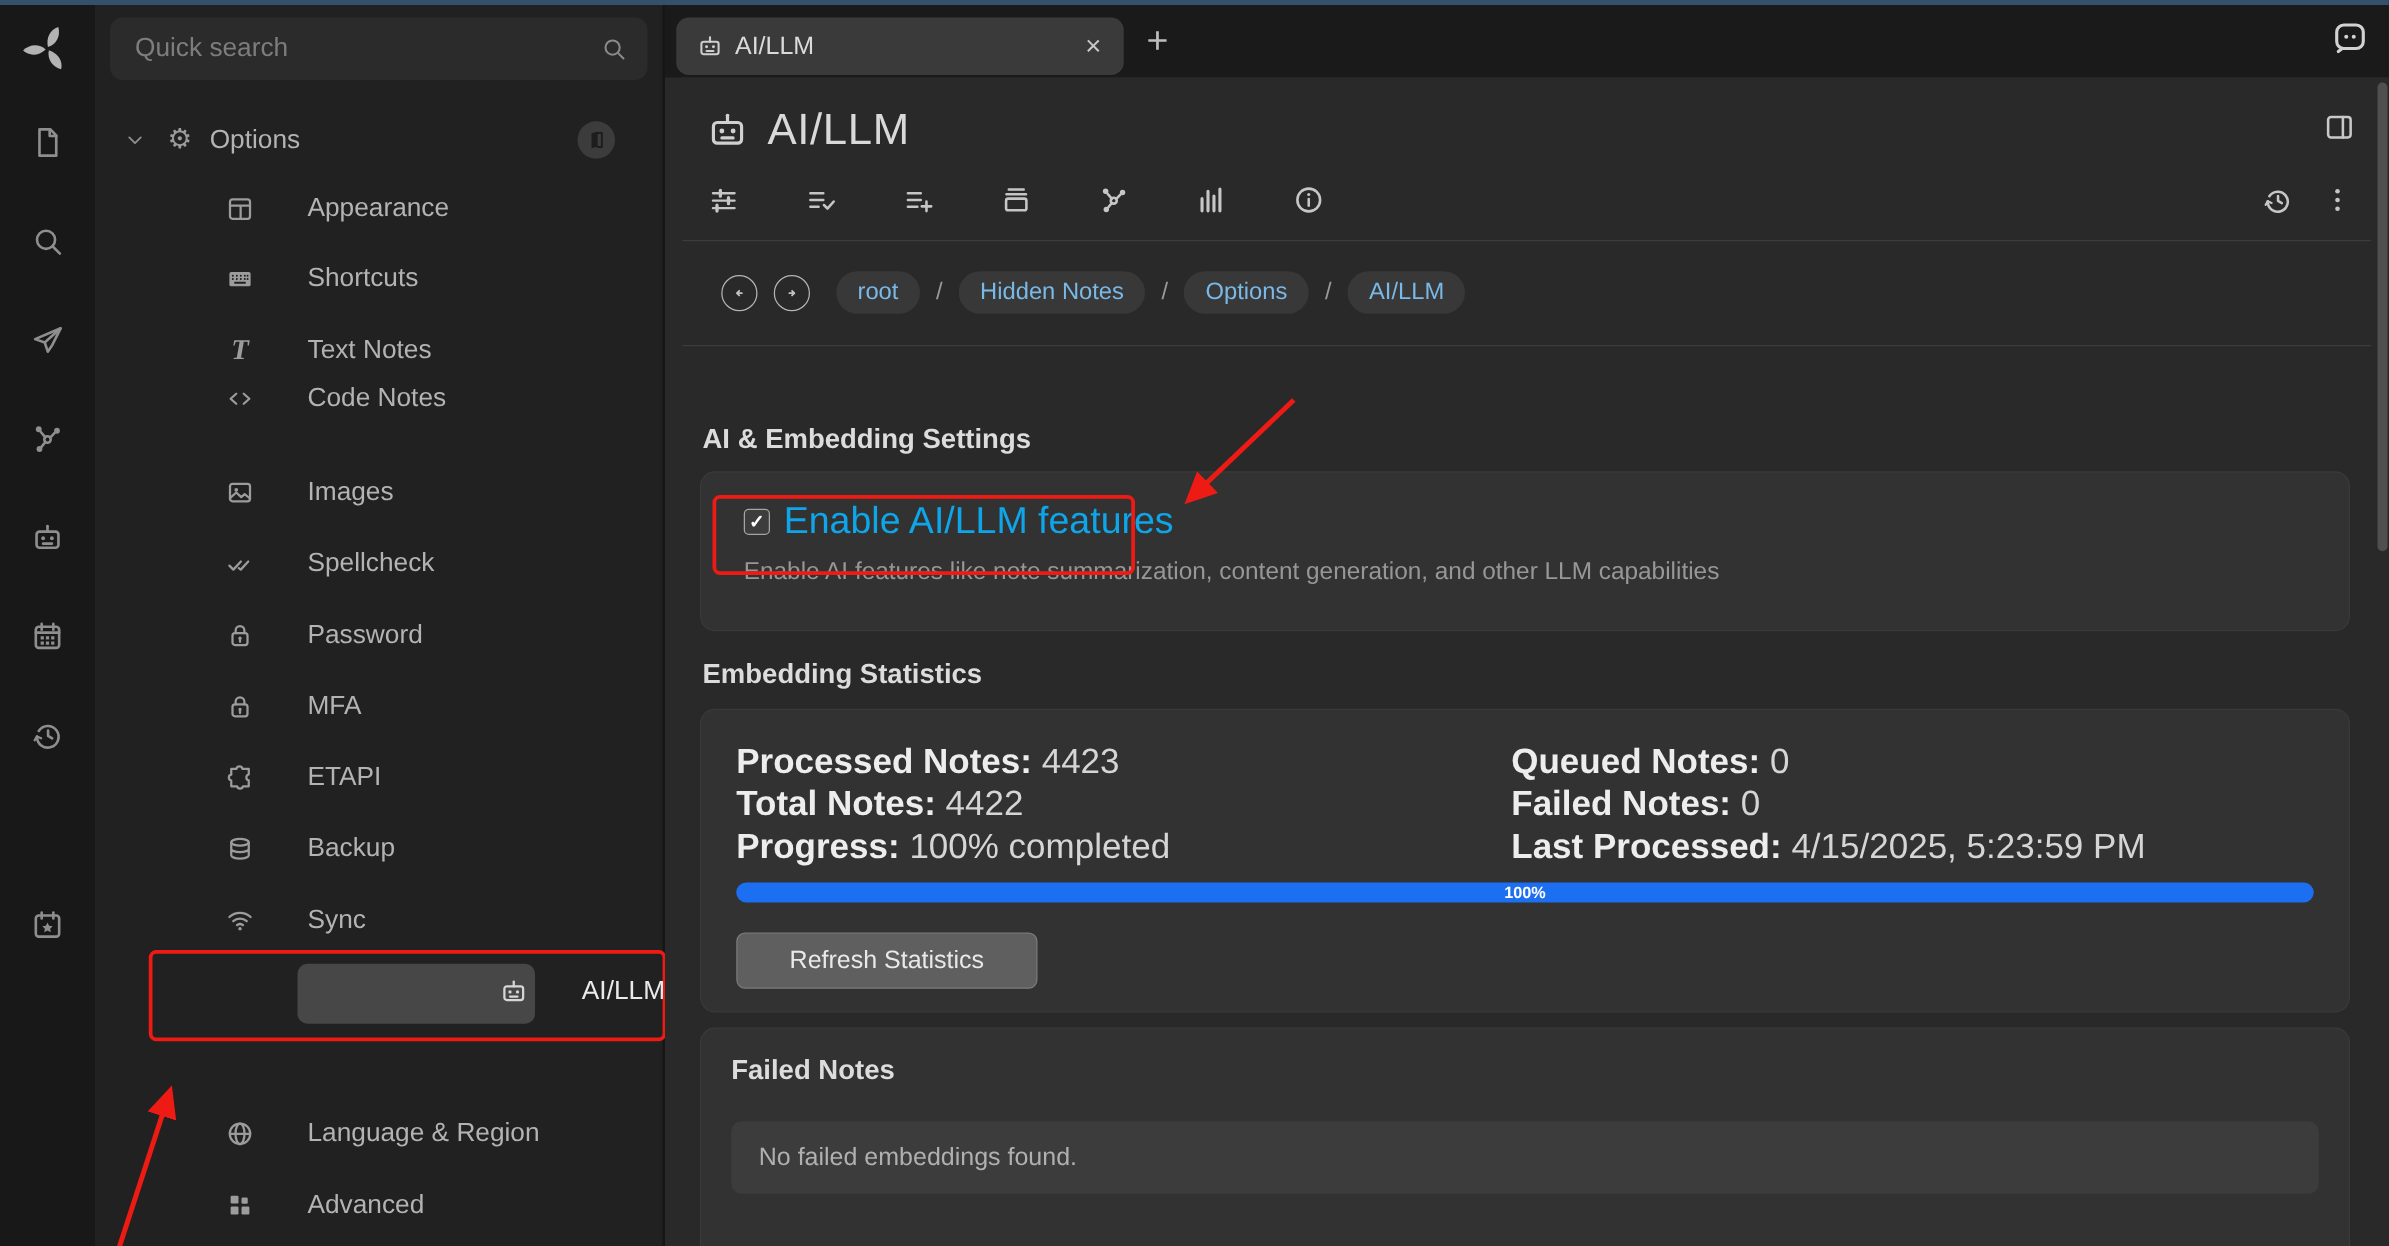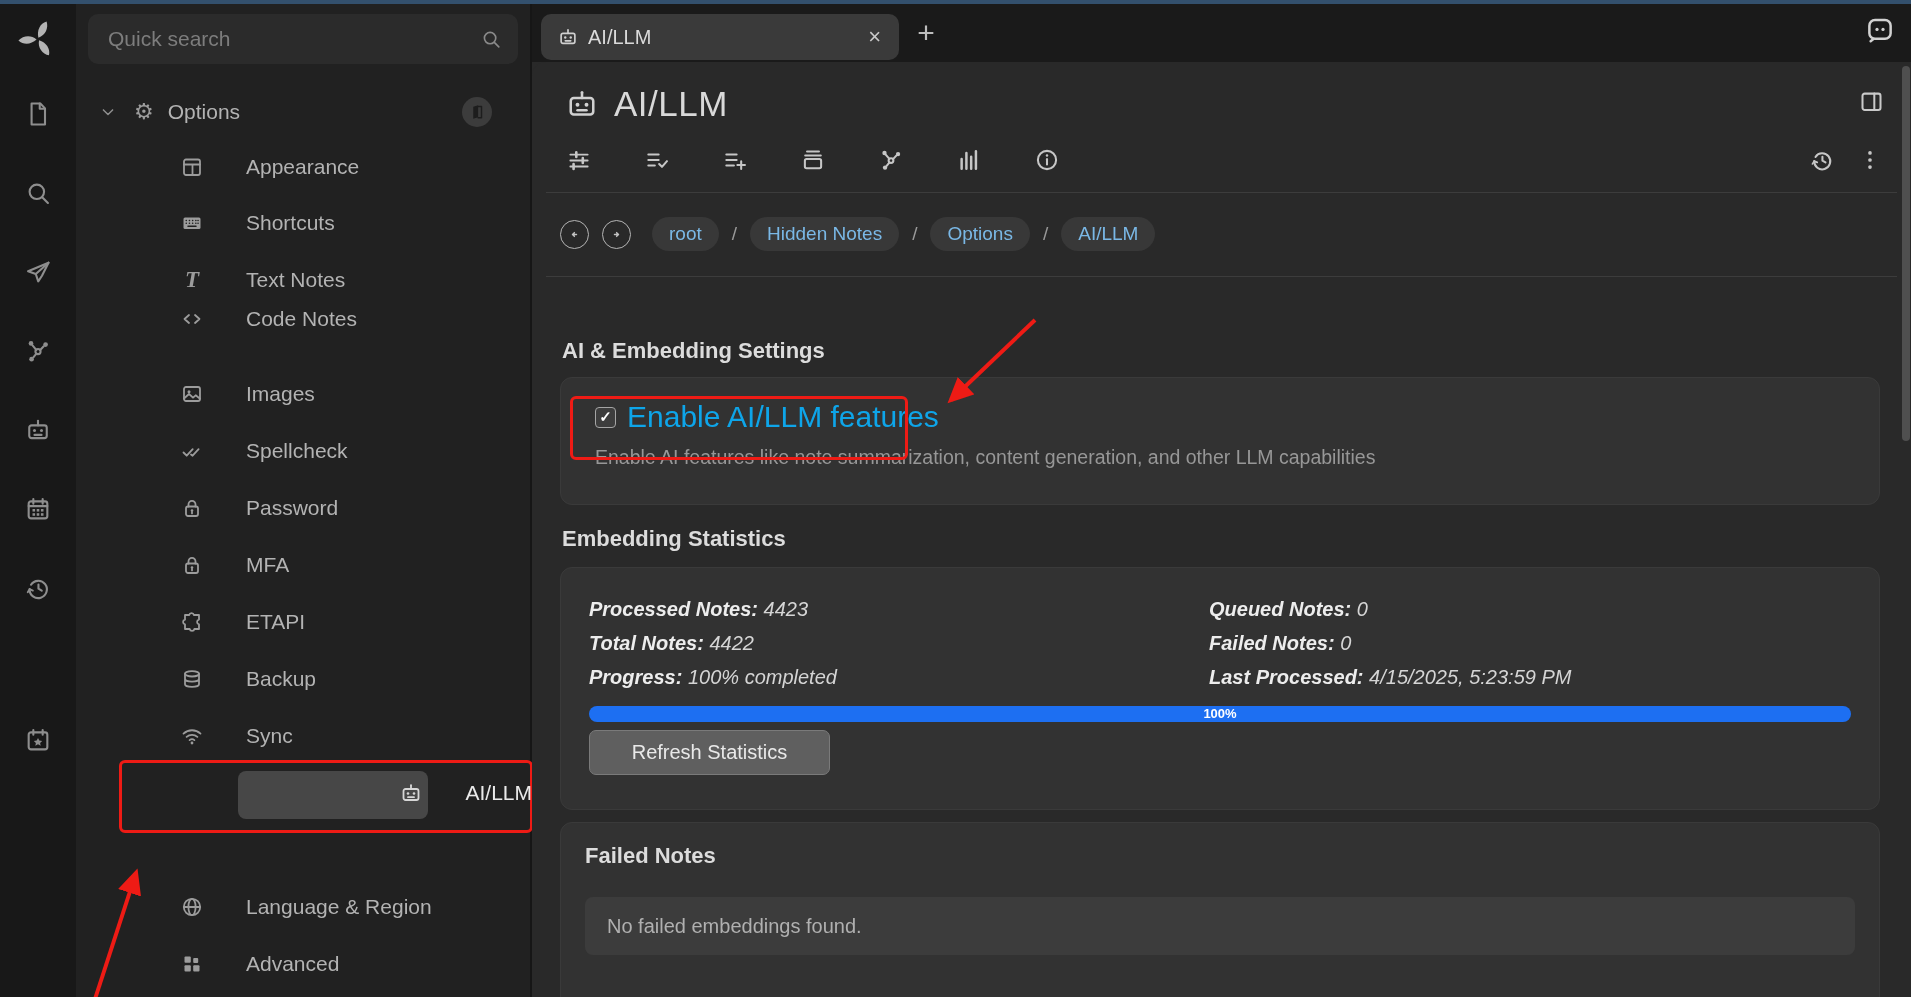--- a/index.html
+++ b/index.html
@@ -63,21 +63,21 @@
   #title-row{position:absolute;left:32px;top:22px;display:flex;align-items:center;gap:14px;color:#d9d9d9;}
   #title-row .nicon{width:36px;height:36px;color:#d0d0d0;}
   #title-row .nicon svg{width:36px;height:36px;stroke-width:1.7;}
   #note-title{font-size:35px;font-weight:400;letter-spacing:.5px;}
   #paneltoggle{position:absolute;right:26px;top:26px;width:27px;height:27px;color:#c9c9c9;cursor:pointer;}
   #ribbon{position:absolute;left:34px;top:85px;display:flex;gap:52px;color:#c6c6c6;}
   .ribicon{width:26px;height:26px;cursor:pointer;}
   .ribicon svg{width:26px;height:26px;stroke-width:1.9;}
   #ribbon-right{position:absolute;right:28px;top:85px;display:flex;gap:22px;color:#c6c6c6;}
   .hr1{position:absolute;left:14px;right:14px;height:1px;background:#3c3c3c;}
-  #breadcrumb{position:absolute;left:28px;top:148px;height:48px;display:flex;align-items:center;gap:13px;}
+  #breadcrumb{position:absolute;left:45px;top:148px;height:48px;display:flex;align-items:center;gap:13px;}
   .navcirc{width:29px;height:29px;border-radius:50%;border:1.6px solid #b5b5b5;color:#c2c2c2;
     display:flex;align-items:center;justify-content:center;cursor:pointer;}
   .navcirc svg{width:17px;height:17px;stroke-width:2.1;}
   .crumb{height:34px;background:#383838;border-radius:17px;padding:0 17px;display:flex;align-items:center;
     color:var(--link);font-size:19px;cursor:pointer;}
   .crumbsep{color:#9a9a9a;font-size:19px;}
 
   .secheading{position:absolute;left:30px;color:#dcdcdc;font-size:22px;font-weight:bold;}
   .card{position:absolute;left:28px;width:1320px;background:#323232;border:1px solid #3a3a3a;border-radius:12px;}
 
@@ -85,25 +85,25 @@
   #card-ai{top:315px;height:128px;padding:22px 24px;}
   .cbrow{display:flex;align-items:center;gap:11px;margin-left:10px;}
   #cb-enable{width:21px;height:21px;border-radius:4px;background:#3d3d3d;border:1.5px solid #a5a5a5;
     color:#ffffff;font-size:15px;font-weight:bold;display:flex;align-items:center;justify-content:center;cursor:pointer;}
   #cb-label{color:#0ea5e9;font-size:30px;}
   #ai-desc{margin:12px 0 0 10px;color:#979797;font-size:19.5px;}
 
   
   #card-stats{top:505px;height:243px;padding:24px 28px;}
   #statsgrid{display:grid;grid-template-columns:620px 1fr;column-gap:0;}
-  .statline{font-size:20px;color:#d5d5d5;line-height:34px;white-space:nowrap;font-style:italic;}
+  .statline{font-size:28px;color:#d5d5d5;line-height:34px;white-space:nowrap;}
   .statline b{color:#ededed;}
   #progressbar{margin-top:12px;height:16px;border-radius:9px;background:var(--accent);position:relative;}
   #progressbar span{position:absolute;left:0;right:0;top:0;text-align:center;color:#fff;font-size:13px;line-height:16px;font-weight:bold;}
-  #refreshbtn{margin-top:8px;width:241px;height:45px;background:#5f5f5f;border:1px solid #7a7a7a;border-radius:7px;
+  #refreshbtn{margin-top:24px;width:241px;height:45px;background:#5f5f5f;border:1px solid #7a7a7a;border-radius:7px;
     color:#e9e9e9;font-size:20px;font-family:"Liberation Sans",sans-serif;cursor:pointer;display:flex;align-items:center;justify-content:center;}
 
   
   #card-failed{top:760px;height:240px;padding:20px 24px;}
   #failed-heading{color:#dcdcdc;font-size:22px;font-weight:bold;}
   #failedbox{margin-top:28px;height:58px;background:#3c3c3c;border-radius:8px;display:flex;align-items:center;
     padding-left:22px;color:#b0b0b0;font-size:20px;}
 
   
   #scrollbar{position:absolute;right:1px;top:2px;width:8px;height:930px;}

